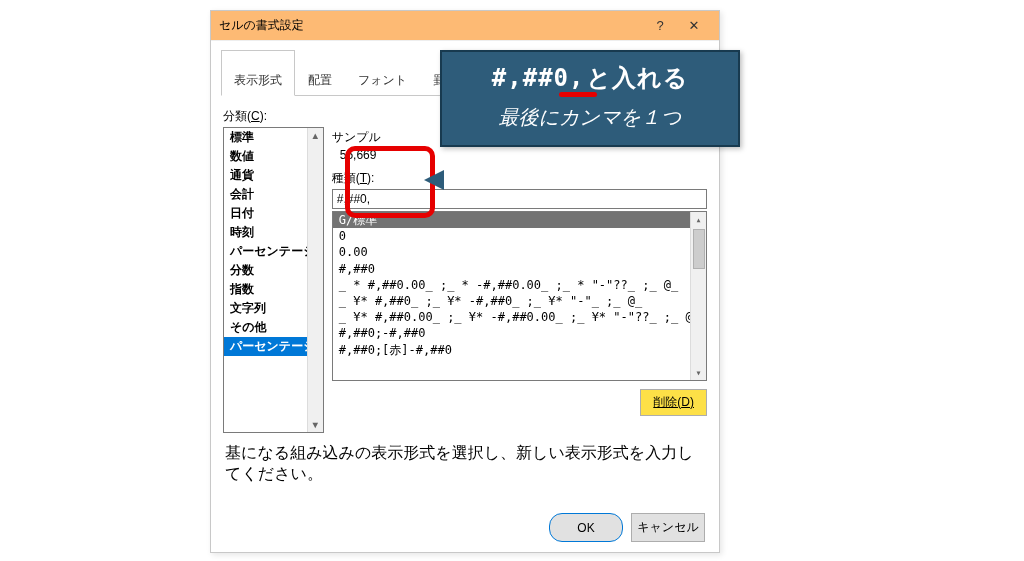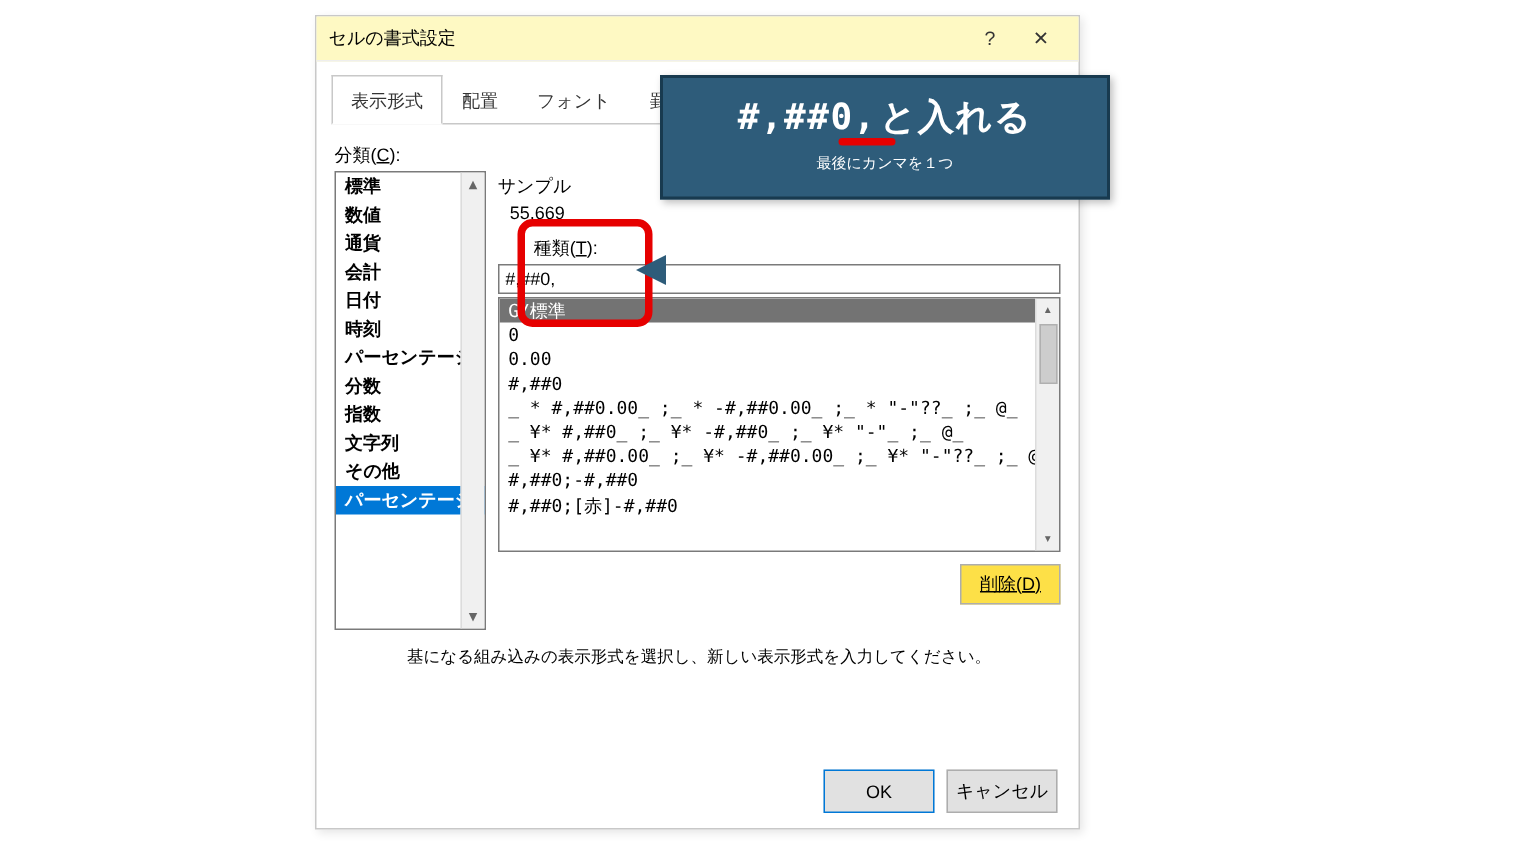--- a/index.html
+++ b/index.html
@@ -21,34 +21,34 @@
     height: 543px;
     border: 1px solid #c8c8c8;
     background: #fff;
     box-shadow: 2px 2px 6px rgba(0,0,0,0.1);
   }
   .titlebar {
     height: 30px;
     display: flex;
     align-items: center;
     padding: 0 8px;
-    background: #fef9c3;
+    background: #fdba74;
     border-bottom: 1px solid #eee;
   }
   .titlebar .title { flex: 1; font-size: 12px; }
   .titlebar .btn { width: 34px; height: 28px; display: flex; align-items: center; justify-content: center; font-size: 13px; color: #333; }
   .tabs {
     display: flex;
     gap: 0;
     margin: 8px 10px 0 10px;
     border-bottom: 1px solid #c8c8c8;
     font-size: 12px;
   }
   .tab {
-    padding: 8px 12px 6px 12px;
+    padding: 21px 12px 6px 12px;
     border: 1px solid transparent;
     border-bottom: none;
     position: relative;
     top: 1px;
     color: #333;
     cursor: pointer;
   }
   .tab.active {
     border-color: #c8c8c8;
     background: #fff;
@@ -74,21 +74,21 @@
   .listbox .scroll {
     position: absolute; right: 0; top: 0; bottom: 0; width: 16px;
     border-left: 1px solid #dcdcdc; background: #f0f0f0;
     display: flex; flex-direction: column; justify-content: space-between;
     align-items: center;
   }
   .listbox .scroll .arr { font-size: 10px; color: #666; padding: 2px 0; }
   .rightpane { flex: 1; }
   .sample-label { margin-top: 2px; }
   .sample-val { padding: 2px 8px 6px 8px; }
-  .type-label { margin-top: 2px; margin-left: 24px; }
+  .type-label { margin-top: 2px; }
   .type-label u { text-decoration: underline; }
   .type-input {
     width: 100%;
     border: 1px solid #7a7a7a;
     padding: 2px 4px;
     font: inherit;
     margin-top: 2px;
   }
   .fmtlist {
     margin-top: 2px;
@@ -111,38 +111,39 @@
   .fmtlist .scroll .thumb { width: 12px; height: 40px; background: #cdcdcd; border: 1px solid #b0b0b0; margin-top: 2px; }
   .del-row { text-align: right; margin-top: 8px; }
   .del-btn {
     border: 1px solid #adadad;
     background: #fde047;
     padding: 4px 12px;
     font: inherit;
     cursor: pointer;
     text-decoration: underline;
   }
-  .hint { margin: 10px 0 0 2px; font-size: 11px; text-align: center; }
+  .hint { margin: 10px 0 0 2px; font-size: 16px; }
   .footer {
     position: absolute;
     bottom: 10px;
     right: 14px;
     display: flex;
     gap: 8px;
   }
   .dlg-btn {
     border: 1px solid #adadad;
     background: #e1e1e1;
     padding: 5px 0;
     font: inherit;
     cursor: pointer;
     width: 74px;
   }
   .dlg-btn.primary {
     border-color: #0078d7;
+    border-radius: 13px;
   }
   
   .red-box {
     position: absolute;
     border: 5px solid #e60000;
     border-radius: 10px;
     pointer-events: none;
   }
   .red-box.outer {
     left: 345px; top: 146px; width: 90px; height: 72px;
@@ -171,22 +172,23 @@
   }
   .callout .line1 .fmt { font-family: "Consolas","Meiryo",monospace; }
   .callout .underline {
     height: 5px;
     width: 38px;
     background: #e60000;
     border-radius: 3px;
     margin: -2px auto 6px 105px;
   }
   .callout .line2, .callout .line3 {
-    font-size: 10px;
+    font-size: 20px;
     line-height: 1.4;
+    font-style: italic;
   }
   .callout::before {
     content: "";
     position: absolute;
     left: -18px;
     top: 118px;
     width: 0; height: 0;
     border-top: 10px solid transparent;
     border-bottom: 10px solid transparent;
     border-right: 20px solid #2e5c7a;

